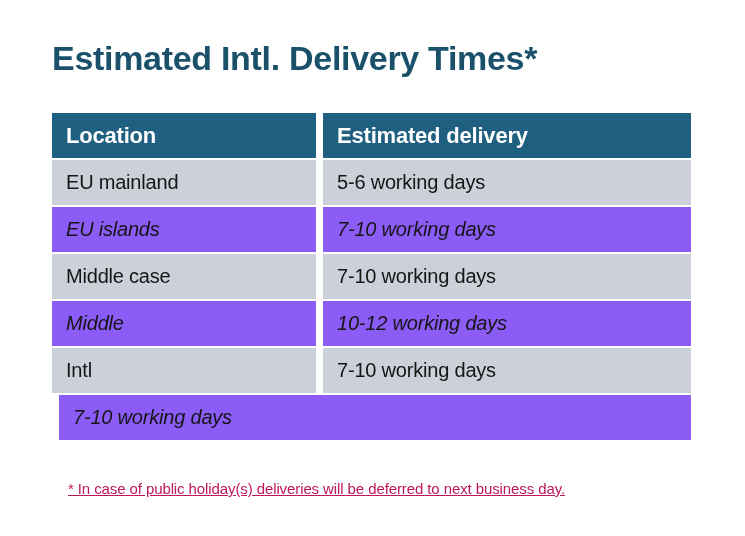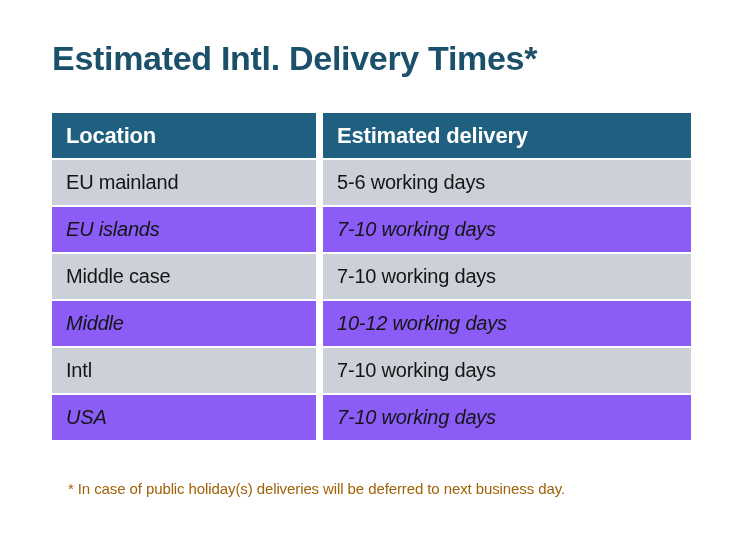--- a/index.html
+++ b/index.html
@@ -82,23 +82,24 @@
   }
   .row-light .cell {
     background: #8b5cf6;
     font-style: italic;
   }
   .footnote {
     position: absolute;
     left: 68px;
     top: 480px;
     font-size: 15px;
-    color: #a16207;
+    color: #be185d;
     letter-spacing: -0.1px;
     white-space: nowrap;
+    text-decoration: underline;
   }
 </style>
 </head>
 <body>
 
 <div class="page">
 
   <div class="title">Estimated Intl. Delivery Times*</div>
 
   <div class="table">
@@ -133,21 +134,20 @@
       <div class="cell col-delivery">10-12 working days</div>
     </div>
 
     <div class="row row-dark">
       <div class="cell col-location">Intl</div>
       <div class="gutter"></div>
       <div class="cell col-delivery">7-10 working days</div>
     </div>
 
     <div class="row row-light">
-      <div class="cell col-location">USA</div>
       <div class="gutter"></div>
       <div class="cell col-delivery">7-10 working days</div>
     </div>
 
   </div>
 
   <div class="footnote">* In case of public holiday(s) deliveries will be deferred to next business day.</div>
 
 </div>
 

